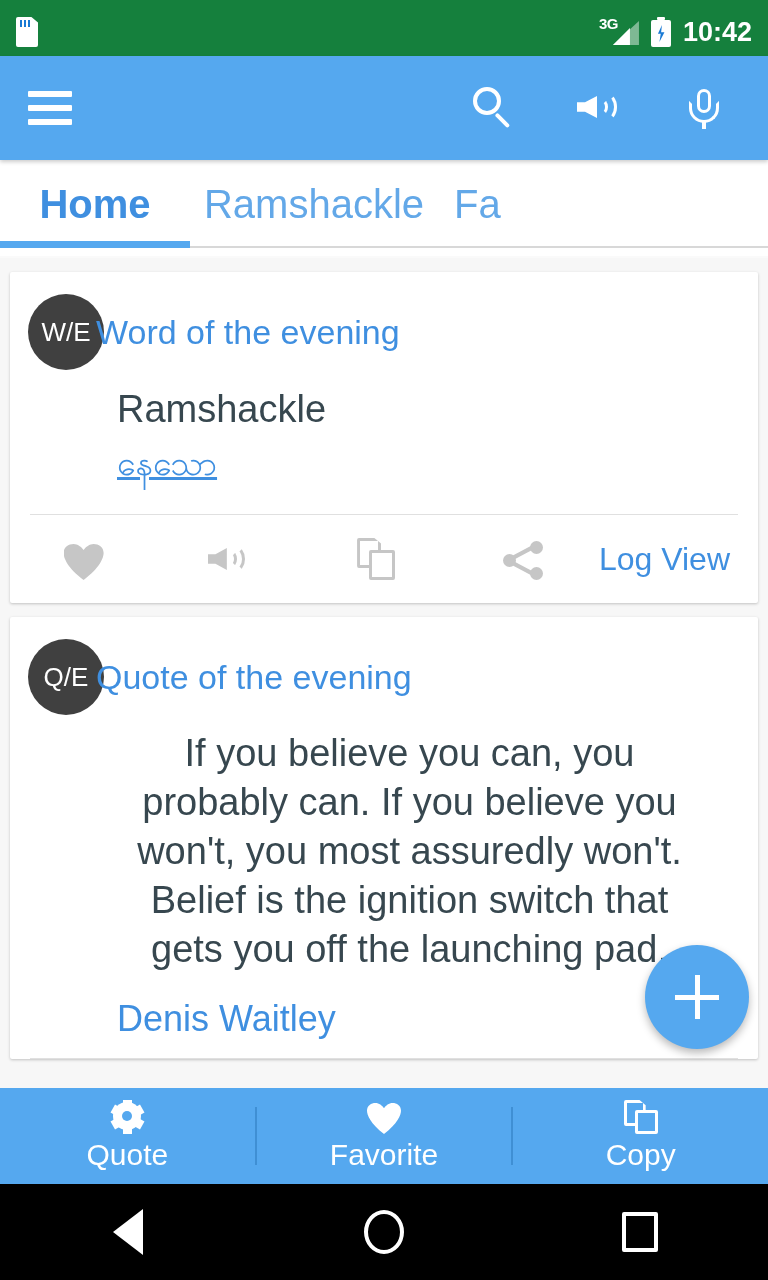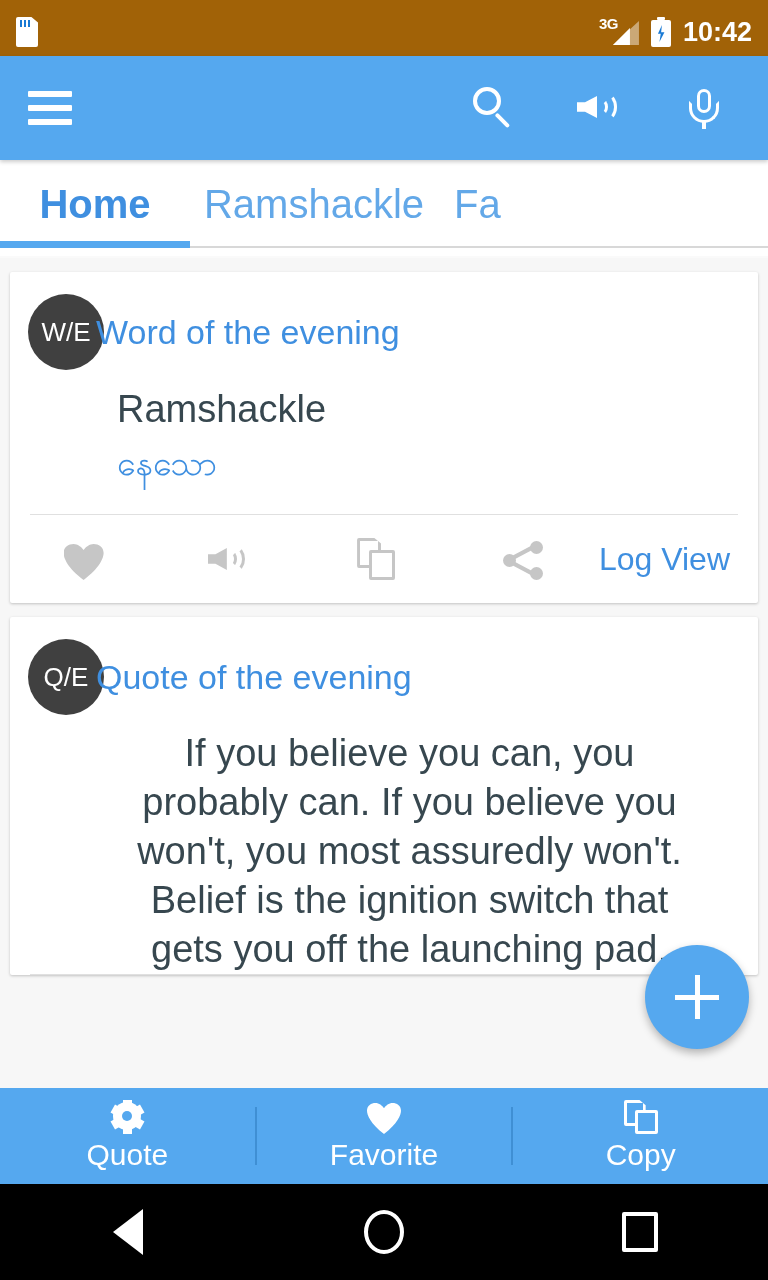--- a/index.html
+++ b/index.html
@@ -7,21 +7,21 @@
     width: 768px; height: 1280px;
     background: #ffffff;
     font-family: "Liberation Sans", sans-serif;
     overflow: hidden;
   }
   #screen { position: relative; width: 768px; height: 1280px; background: #fafafa; }
 
   
   .statusbar {
     position: absolute; top: 0; left: 0; width: 768px; height: 64px;
-    background: #a16207; display: flex; align-items: center;
+    background: #15803d; display: flex; align-items: center;
     padding: 0 16px;
   }
   .sb-left { display: flex; align-items: center; gap: 10px; flex: 1; }
   .sb-right { display: flex; align-items: center; gap: 12px; }
   .sd-icon { width: 22px; height: 30px; position: relative; }
   .sd-icon .body {
     position: absolute; left: 0; top: 0; width: 22px; height: 30px;
     background: #ffffff; border-radius: 2px;
     clip-path: polygon(0 0, 70% 0, 100% 18%, 100% 100%, 0 100%);
   }
@@ -143,20 +143,21 @@
     color: #ffffff; font-size: 26px; display:flex; align-items:center;
     justify-content:center; flex: 0 0 76px;
   }
   .card-title {
     font-size: 34px; color: #3f8fe0; margin-left: -8px;
   }
   .word { font-size: 38px; color: #37474f; padding: 18px 0 0 107px; }
   .word-mm {
     font-size: 34px; color: #3f8fe0; padding: 10px 0 22px 107px;
     font-family: "DejaVu Sans", sans-serif;
+    text-decoration: underline;
   }
   .divider { height: 1px; background: #e0e0e0; margin: 0 20px; }
   .card-actions {
     display: flex; align-items: center; height: 88px; padding: 0 20px 0 0;
   }
   .act { flex: 1; display:flex; align-items:center; justify-content:center; cursor:pointer; }
   .log-view { font-size: 32px; color: #3f8fe0; padding-right: 8px; cursor:pointer; }
 
   .gi { position: relative; width: 46px; height: 42px; }
   .gi-heart {
@@ -363,20 +364,21 @@
         <div class="log-view">Log View</div>
       </div>
     </div>
 
     <div class="card">
       <div class="card-head">
         <div class="badge">Q/E</div>
         <div class="card-title">Quote of the evening</div>
       </div>
       <div class="quote-text">If you believe you can, you probably can. If you believe you won't, you most assuredly won't. Belief is the ignition switch that gets you off the launching pad.</div>
+      <div class="quote-author">Denis Waitley</div>
       <div class="divider"></div>
     </div>
 
   </div>
 
   <div class="fab">
     <div class="pv"></div>
     <div class="ph"></div>
   </div>
 

